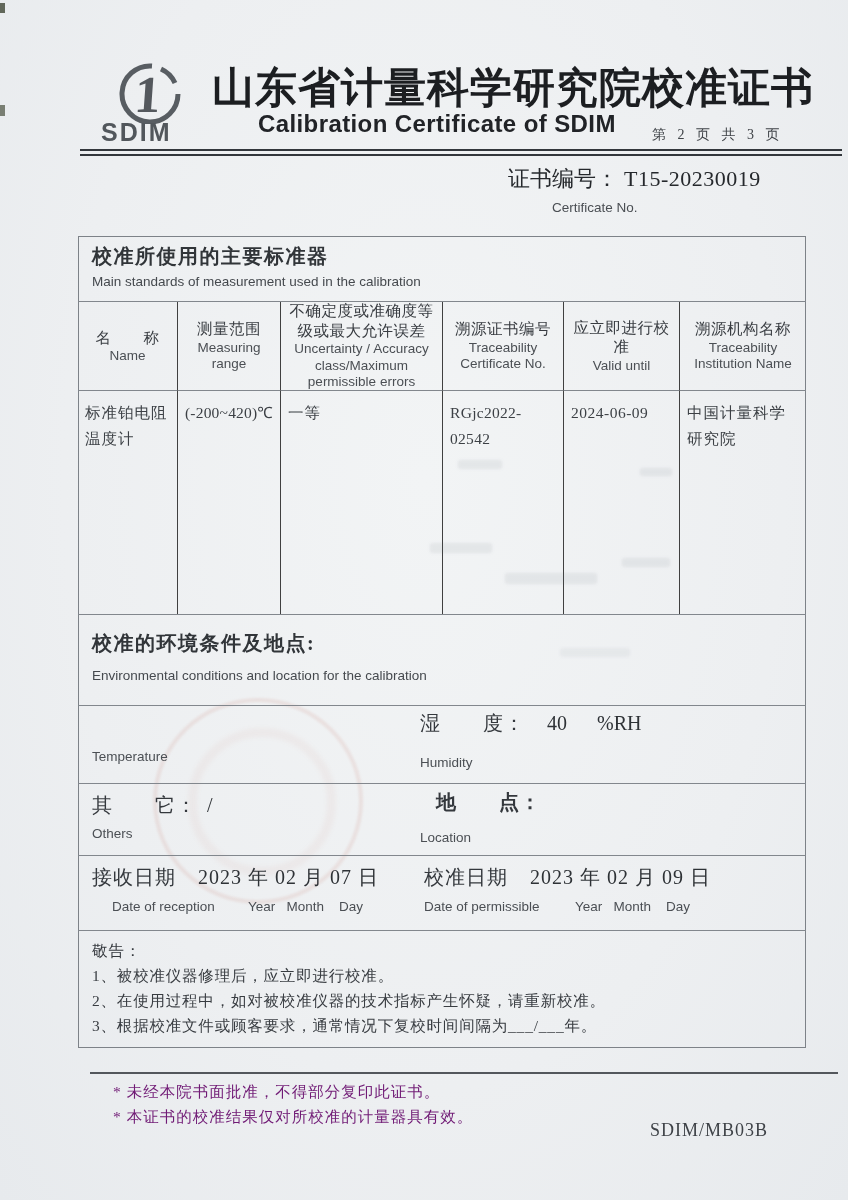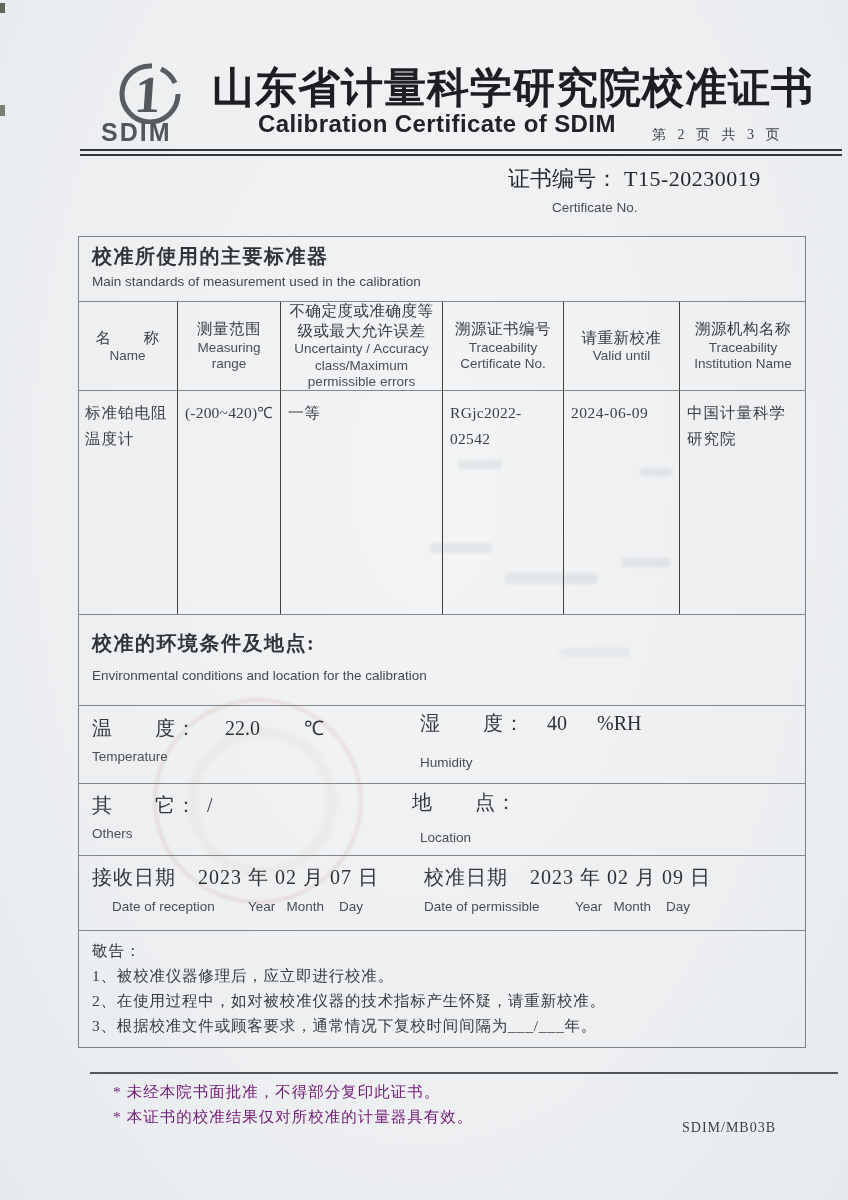--- a/index.html
+++ b/index.html
@@ -53,21 +53,21 @@
   .flabel{font-size:20px;color:#34383d;letter-spacing:1px;}
   .fval{font-size:20px;color:#2e3236;}
   .sublabel{font-size:13.5px;color:#4b4f54;font-family:"Liberation Sans",sans-serif;white-space:nowrap;}
 
   .notice-title{left:92px;top:941px;font-size:15.5px;color:#35393e;letter-spacing:1px;}
   .notice-item{left:92px;font-size:15.5px;color:#383c41;letter-spacing:0.8px;white-space:nowrap;}
 
   
   .f-rule{left:90px;top:1072px;width:748px;border-top:2px solid #53575c;height:0;}
   .f-note{left:113px;font-size:15.5px;color:#701a75;letter-spacing:1px;white-space:nowrap;}
-  .form-code{left:682px;top:1120px;font-size:14px;color:#3e4247;letter-spacing:1px;}
+  .form-code{left:650px;top:1120px;font-size:18px;color:#3e4247;letter-spacing:1px;}
 
   
   .edge-mark{left:0;width:5px;background:#49503f;opacity:0.85;}
   .stamp{left:153px;top:698px;width:202px;height:198px;border:4px solid rgba(188,74,62,0.10);border-radius:50%;filter:blur(1.2px);}
   .stamp-inner{left:188px;top:728px;width:130px;height:130px;border:9px solid rgba(198,90,76,0.05);border-radius:50%;filter:blur(2px);}
   .ghost{background:rgba(92,98,106,0.09);filter:blur(1.6px);border-radius:2px;}
 </style>
 </head>
 <body>
 
@@ -111,21 +111,21 @@
     </div>
     <div class="cell hcell">
       <div class="cn">不确定度或准确度等级或最大允许误差</div>
       <div class="en">Uncertainty / Accuracy class/Maximum permissible errors</div>
     </div>
     <div class="cell hcell">
       <div class="cn">溯源证书编号</div>
       <div class="en">Traceability Certificate No.</div>
     </div>
     <div class="cell hcell">
-      <div class="cn">请重新校准</div>
+      <div class="cn">应立即进行校准</div>
       <div class="en">Valid until</div>
     </div>
     <div class="cell hcell last">
       <div class="cn">溯源机构名称</div>
       <div class="en">Traceability Institution Name</div>
     </div>
 
     <div class="cell dcell">标准铂电阻温度计</div>
     <div class="cell dcell" style="letter-spacing:0.2px;">(-200~420)℃</div>
     <div class="cell dcell">一等</div>
@@ -141,43 +141,38 @@
   <div class="abs ghost" style="left:622px;top:558px;width:48px;height:9px;"></div>
   <div class="abs ghost" style="left:560px;top:648px;width:70px;height:9px;opacity:.7;"></div>
 
   <div class="abs stamp"></div>
   <div class="abs stamp-inner"></div>
 
   <div class="abs env-cn">校准的环境条件及地点:</div>
   <div class="abs env-en">Environmental conditions and location for the calibration</div>
   <div class="abs hline" style="top:705px;"></div>
 
-  <div class="abs fieldrow" style="left:92px;top:714px;">
-    <span class="flabel">温　　度：</span>
-    <span class="fval" style="margin-left:28px;">22.0</span>
-    <span class="fval" style="margin-left:44px;">℃</span>
-  </div>
   <div class="abs sublabel" style="left:92px;top:749px;">Temperature</div>
 
   <div class="abs fieldrow" style="left:420px;top:710px;">
     <span class="flabel">湿　　度：</span>
     <span class="fval" style="margin-left:22px;">40</span>
     <span class="fval" style="margin-left:30px;">%RH</span>
   </div>
   <div class="abs sublabel" style="left:420px;top:755px;">Humidity</div>
 
   <div class="abs hline" style="top:783px;"></div>
 
   <div class="abs fieldrow" style="left:92px;top:792px;">
     <span class="flabel">其　　它：</span>
     <span class="fval" style="margin-left:10px;">/</span>
   </div>
   <div class="abs sublabel" style="left:92px;top:826px;">Others</div>
 
-  <div class="abs fieldrow" style="left:412px;top:789px;">
+  <div class="abs fieldrow" style="left:436px;top:789px;font-weight:bold;">
     <span class="flabel">地　　点：</span>
   </div>
   <div class="abs sublabel" style="left:420px;top:830px;">Location</div>
 
   <div class="abs hline" style="top:855px;"></div>
 
   <div class="abs fieldrow" style="left:92px;top:864px;">
     <span class="flabel">接收日期</span>
     <span class="fval" style="margin-left:22px;letter-spacing:1px;">2023 年 02 月 07 日</span>
   </div>

